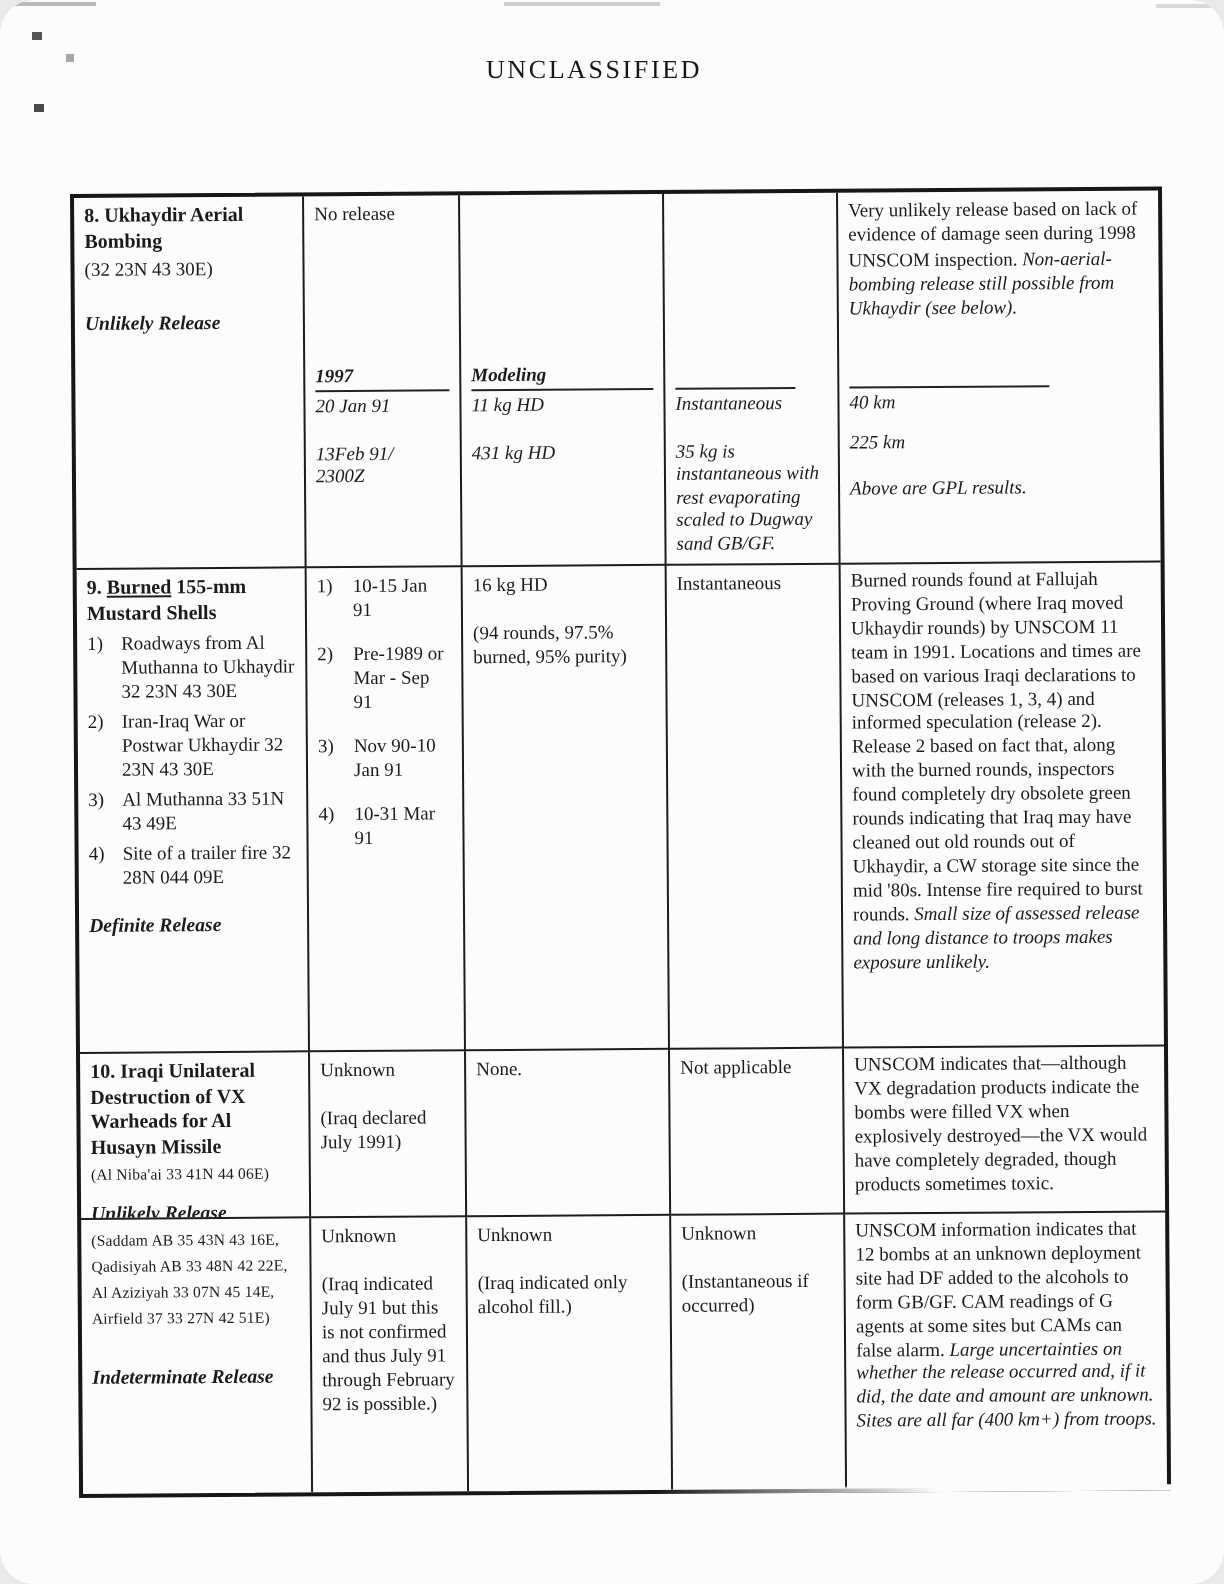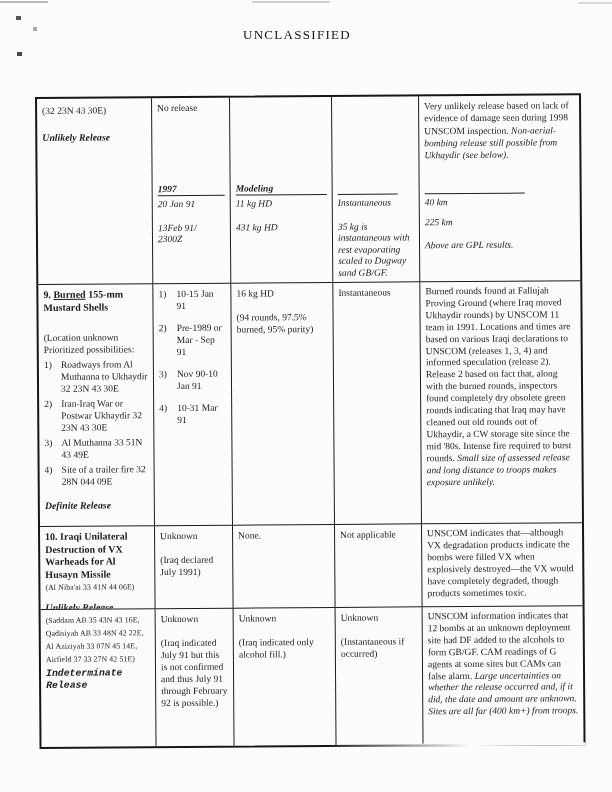--- a/index.html
+++ b/index.html
@@ -1,19 +1,19 @@
 <!DOCTYPE html>
 <html><head>
 <meta charset="utf-8">
 <style>
   html,body { margin:0; padding:0; background:#e9e9e9; }
   .page {
     position:relative; width:612px; height:792px; margin:0 auto;
     background:#fcfcfa; overflow:hidden;
-    font-family:"Liberation Serif", serif; color:#1b1b1b;
+    font-family:"Liberation Serif", serif; color:#1b1b1b;border-radius:17px;
   }
   
   .mark { position:absolute; }
   .m1 { top:1px; left:0; width:48px; height:2px; background:#b9b9b9; }
   .m2 { top:1px; left:252px; width:78px; height:2px; background:#cfcfcf; }
   .m3 { top:2px; right:0; width:34px; height:2px; background:#d9d9d9; }
   .sp1 { top:16px; left:16px; width:5px; height:4px; background:#555; }
   .sp2 { top:27px; left:33px; width:4px; height:4px; background:#a8a8a8; }
   .sp3 { top:52px; left:17px; width:5px; height:4px; background:#4a4a4a; }
 
@@ -32,21 +32,21 @@
     font-size:9.5px; line-height:12px; background:#fcfcfa;
   }
   .cell { border-right:1.5px solid #1d1d1d; border-bottom:1.5px solid #1d1d1d;
           padding:4px 5px; position:relative; overflow:hidden; }
   .lastcol { border-right:none; }
   .lastrow { border-bottom:none; }
 
   .etitle { font-weight:bold; font-size:10px; line-height:12.5px; }
   .coords { margin-top:2px; }
   .coords-sm { font-size:7.8px; line-height:13px; letter-spacing:0.1px; }
-  .assess { font-weight:bold; font-style:italic; font-size:9.8px; } .mt8 { margin-top:8px; } .mt10 { margin-top:2px;font-family:Liberation Mono, monospace; }
+  .assess { font-weight:bold; font-style:italic; font-size:9.8px; } .mt8 { margin-top:8px; } .mt10 { margin-top:18px; }
   .mt12 { margin-top:12px; } .mt15 { margin-top:15px; } .mt18 { margin-top:18px; }
 
   .r8sub { position:absolute; top:86px; left:5px; right:5px;
            font-style:italic; line-height:11.5px; }
   .subhead { border-bottom:1.2px solid #222; font-weight:bold; height:11px; }
   .subhead.center { }
   .w60 { width:60px; } .w100 { width:100px; }
   .g3 { margin-top:3px; } .g8 { margin-top:8px; } .g12 { margin-top:12px; }
 
   .numlist .item { display:flex; margin-top:3px; }
@@ -74,20 +74,21 @@
   <div class="mark m3"></div>
   <div class="mark sp1"></div>
   <div class="mark sp2"></div>
   <div class="mark sp3"></div>
 
   <div class="classification">UNCLASSIFIED</div>
 
   <div class="tbl">
 
     <div class="cell">
+      <div class="etitle">8. Ukhaydir Aerial Bombing</div>
       <div class="coords">(32 23N 43 30E)</div>
       <div class="assess mt15">Unlikely Release</div>
     </div>
 
     <div class="cell">
       <div>No release</div>
       <div class="r8sub">
         <div class="subhead center">1997</div>
         <div class="g3">20 Jan 91</div>
         <div class="g12">13Feb 91/</div>
@@ -116,21 +117,20 @@
       <div class="r8sub">
         <div class="subhead w100"></div>
         <div class="g3">40 km</div>
         <div class="g8">225 km</div>
         <div class="g12">Above are GPL results.</div>
       </div>
     </div>
 
     <div class="cell">
       <div class="etitle"><span>9. </span><span class="u">Burned</span><span> 155-mm Mustard Shells</span></div>
-      <div class="mt18">(Location unknown Prioritized possibilities:</div>
       <div class="numlist">
         <div class="item">
           <span class="n">1)</span>
           <span class="t">Roadways from Al Muthanna to Ukhaydir 32 23N 43 30E</span>
         </div>
         <div class="item">
           <span class="n">2)</span>
           <span class="t">Iran-Iraq War or Postwar Ukhaydir 32 23N 43 30E</span>
         </div>
         <div class="item">

